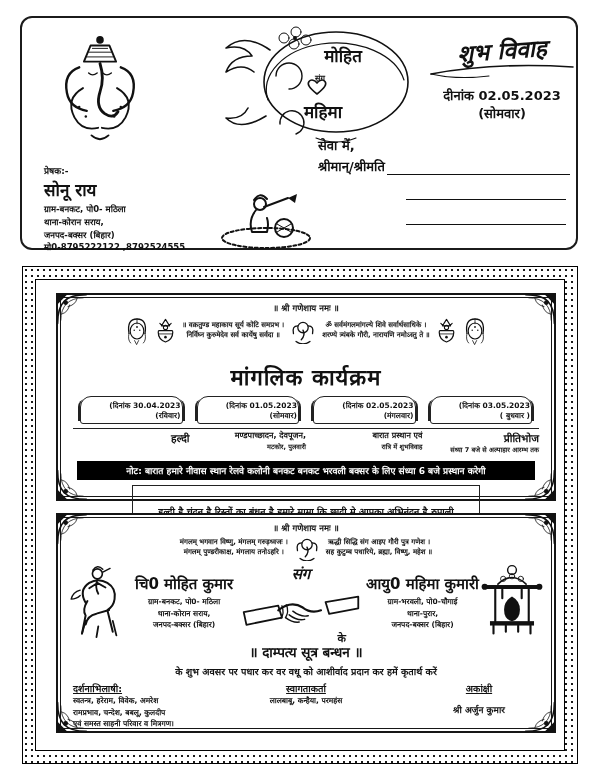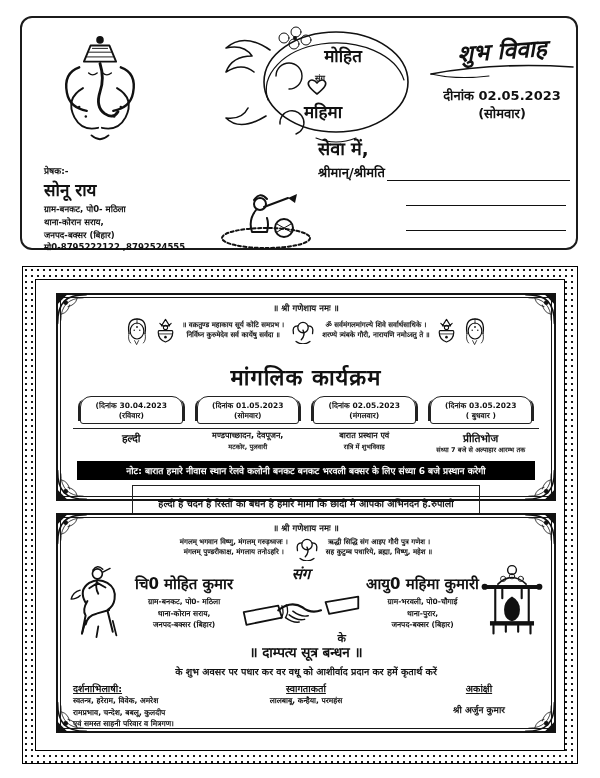--- a/index.html
+++ b/index.html
@@ -19,21 +19,21 @@
   .m-sang{position:absolute;left:70px;top:52px;width:60px;text-align:center;font-size:8px;font-weight:bold}
   .m-heart{position:absolute;left:86px;top:58px}
   .m-bride{position:absolute;left:48px;top:80px;width:110px;text-align:center;font-size:17px;font-weight:bold}
   .shubh{position:absolute;left:396px;top:16px;width:168px;text-align:center}
   .shubh-title{font-family:"DejaVu Serif",serif;font-style:italic;font-weight:bold;font-size:23px;
                transform:rotate(-4deg);white-space:nowrap}
   .shubh-swash{margin:-2px auto 0}
   .shubh-date{margin-top:8px;font-size:13px;font-weight:bold}
   .shubh-day{font-size:13px;font-weight:bold}
   .seva{position:absolute;left:296px;top:118px;width:252px}
-  .seva-line1{font-size:18px;font-weight:bold}
+  .seva-line1{font-size:13px;font-weight:bold}
   .seva-line2{display:flex;align-items:flex-end;font-size:13px;font-weight:bold;margin-top:3px}
   .seva-line2 .blank{flex:1;border-bottom:1.5px solid #111;height:15px;margin-left:2px}
   .blank-row{border-bottom:1.5px solid #111;height:25px;margin-left:88px;width:160px}
   .sender{position:absolute;left:22px;top:146px;width:190px}
   .sender-label{font-size:9px;font-weight:bold}
   .sender-name{font-size:17px;font-weight:bold;margin:1px 0 2px}
   .sender-line{font-size:8.5px;font-weight:bold;line-height:1.5}
   .shehnai{position:absolute;left:196px;top:170px}
 
   
@@ -52,31 +52,31 @@
   .corner.br{right:-2px;bottom:-2px;transform:rotate(180deg)}
   .corner.bl{left:-2px;bottom:-2px;transform:rotate(270deg)}
 
   .gnamah{text-align:center;font-size:8.5px;font-weight:bold}
   .shloka-row{display:flex;justify-content:center;align-items:center;gap:6px;margin-top:2px}
   .shloka{font-size:7px;font-weight:bold;text-align:center;line-height:1.4;white-space:nowrap}
   .card-title{text-align:center;font-size:22px;font-weight:bold;font-family:"DejaVu Serif",serif;
               letter-spacing:1px;margin-top:14px}
 
   .events{display:flex;justify-content:space-between;padding:5px 4px 0}
-  .event{width:117px;text-align:center}
+  .event{width:117px;text-align:right}
   .event-box{border:1.5px solid #222;border-radius:11px 11px 3px 3px;padding:3px 1px;margin:0 7px;
              box-shadow:-5px 0 0 -3px #222,5px 0 0 -3px #222}
   .event-date,.event-day{font-size:7.5px;font-weight:bold;white-space:nowrap}
   .event-label{border-top:1.5px solid #222;margin-top:4px;padding-top:2px;font-size:8px;font-weight:bold;line-height:1.35}
   .event-label.big{font-size:10.5px}
   .event-sub{font-size:6.5px;font-weight:bold}
   .note-bar{margin:7px 8px 0;background:#000;color:#fff;font-size:9px;font-weight:bold;
             text-align:center;padding:3px 16px;white-space:nowrap}
   .haldi-line{margin:5px auto 16px;width:348px;border:1.5px solid #222;font-size:9.5px;font-weight:bold;
-              text-align:center;padding:11px 2px;white-space:nowrap}
+              text-align:center;padding:19px 2px;white-space:nowrap}
 
   .couple-row{display:flex;justify-content:space-between;margin-top:2px}
   .col-groom{display:flex;gap:2px;width:200px;align-items:flex-start}
   .col-bride{display:flex;gap:2px;width:212px;align-items:flex-start;justify-content:flex-end}
   .person{padding-top:10px;text-align:center}
   .person-name{font-size:15px;font-weight:bold;white-space:nowrap}
   .person-addr{font-size:7.5px;font-weight:bold;line-height:1.55;margin-top:3px}
   .col-mid{width:140px;text-align:center}
   .sang-text{font-family:"DejaVu Serif",serif;font-style:italic;font-weight:bold;font-size:15px}
   .hand-wrap{margin:0 auto}

